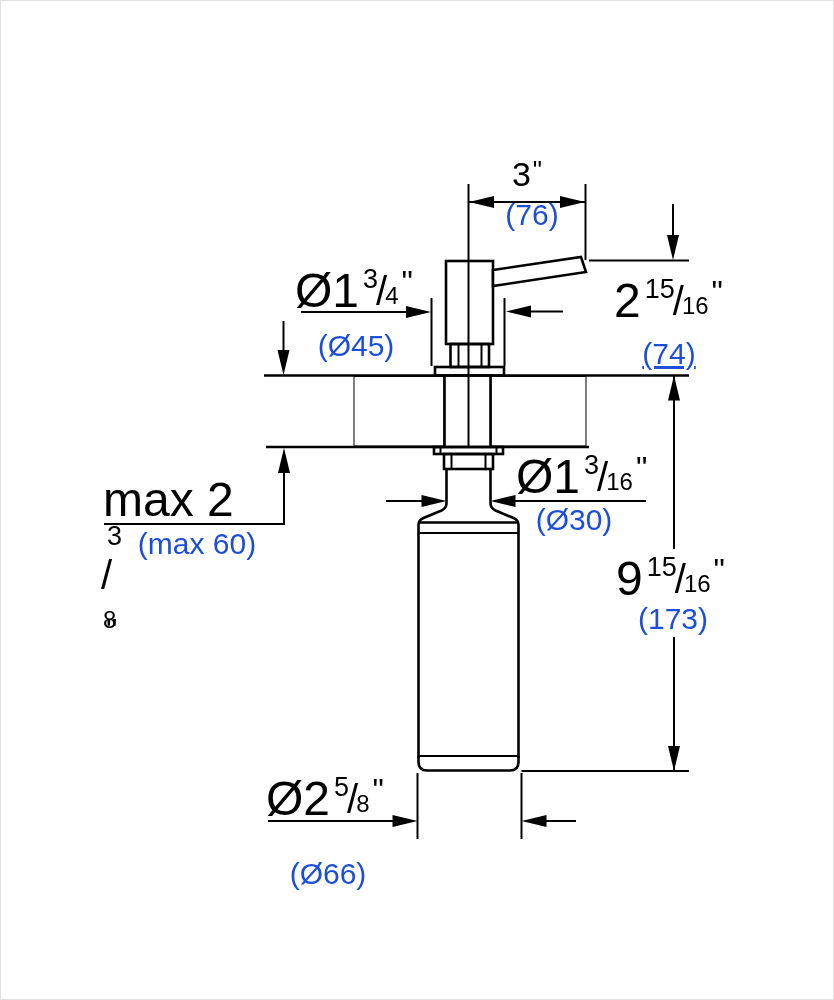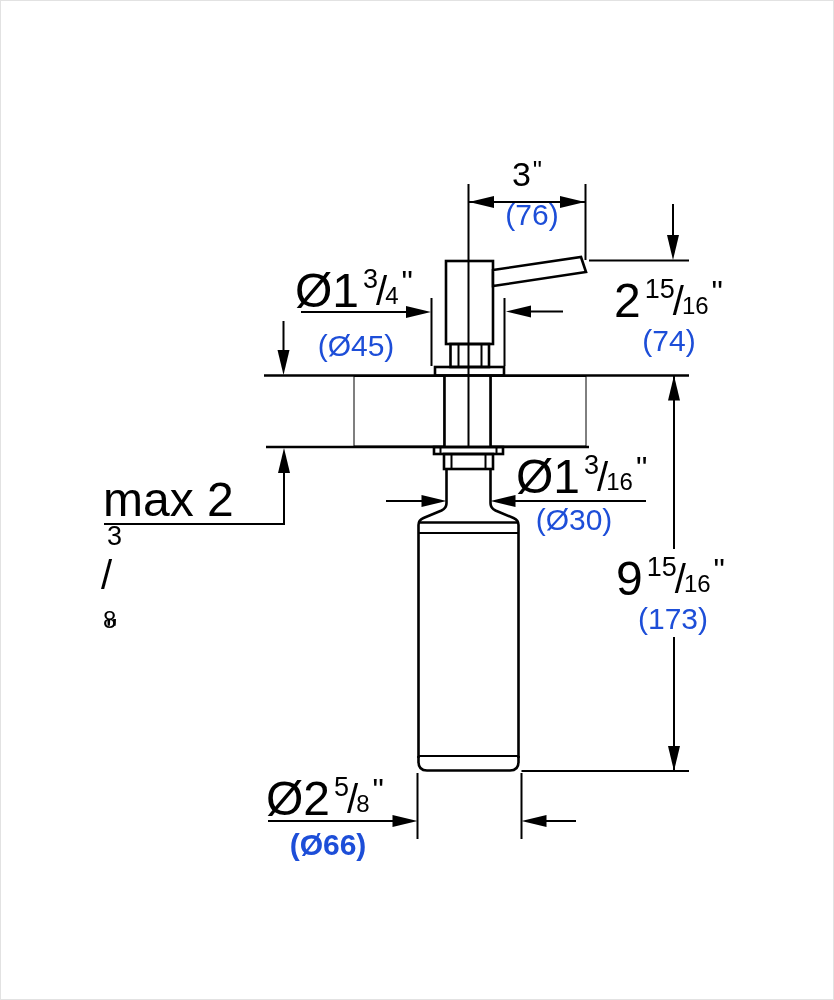--- a/index.html
+++ b/index.html
@@ -155,29 +155,30 @@
   </div>
   <div class="paren" style="left:355px;top:314px;margin-top:16px;">(Ø45)</div>
 
   <div class="dim-label" style="left:613px;top:276px;">
     <span class="w">2</span>
       <span class="sup">15</span>
       <span class="sl">/</span>
       <span class="sub">16</span>
       <span class="qt">"</span>
   </div>
-  <div class="paren" style="left:668px;top:325px;">(74)</div>
+  <div class="paren" style="left:668px;top:338px;text-decoration:underline;">(74)</div>
 
   <div class="dim-label" style="left:102px;top:475px;flex-direction:column;">
     <span class="w">max 2</span>
       <span class="sup">3</span>
       <span class="sl">/</span>
       <span class="sub">8</span>
       <span class="qt">"</span>
   </div>
+  <div class="paren" style="left:196px;top:528px;">(max 60)</div>
 
   <div class="dim-label" style="left:515px;top:452px;">
     <span class="w">Ø1</span>
       <span class="sup">3</span>
       <span class="sl">/</span>
       <span class="sub">16</span>
       <span class="qt">"</span>
   </div>
   <div class="paren" style="left:573px;top:504px;">(Ø30)</div>
 
@@ -190,15 +191,15 @@
   </div>
   <div class="paren" style="left:672px;top:603px;">(173)</div>
 
   <div class="dim-label" style="left:265px;top:774px;">
     <span class="w">Ø2</span>
       <span class="sup">5</span>
       <span class="sl">/</span>
       <span class="sub">8</span>
       <span class="qt">"</span>
   </div>
-  <div class="paren" style="left:327px;top:829px;font-weight:bold;">(Ø66)</div>
+  <div class="paren" style="left:327px;top:858px;">(Ø66)</div>
 
 </div>
 
 </body></html>

